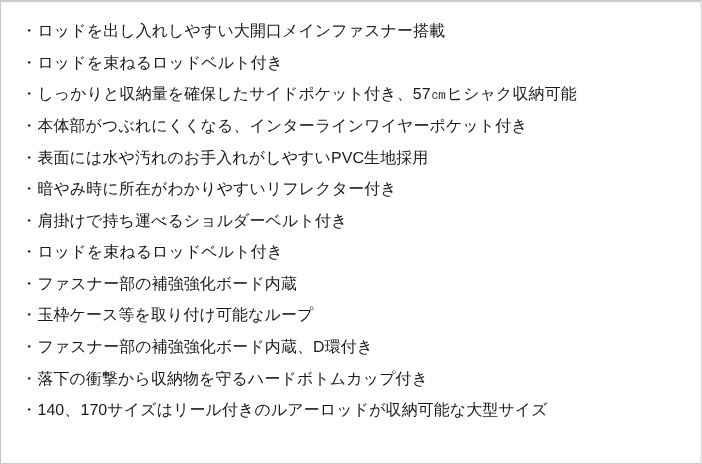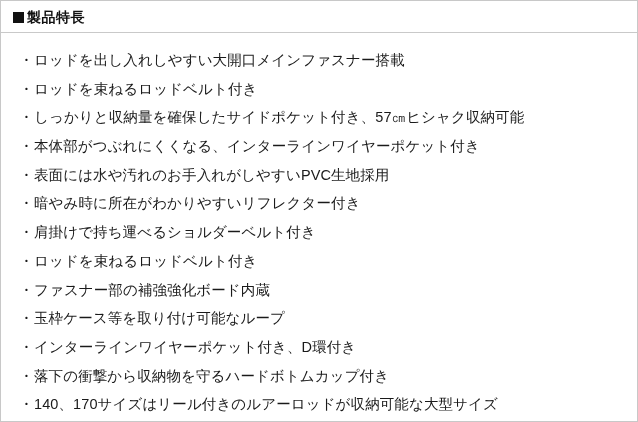--- a/index.html
+++ b/index.html
@@ -71,24 +71,20 @@
   .feature-text {
     flex: 1 1 auto;
     white-space: nowrap;
   }
 </style>
 </head>
 <body>
 
 <div class="page">
 
-  <div class="header">
-    <span class="header-marker"></span>
-    <span class="header-title">製品特長</span>
-  </div>
 
   <div class="divider"></div>
 
   <ul class="feature-list">
     <li class="feature-item">
       <span class="bullet">・</span>
       <span class="feature-text">ロッドを出し入れしやすい大開口メインファスナー搭載</span>
     </li>
     <li class="feature-item">
       <span class="bullet">・</span>
@@ -121,21 +117,21 @@
     <li class="feature-item">
       <span class="bullet">・</span>
       <span class="feature-text">ファスナー部の補強強化ボード内蔵</span>
     </li>
     <li class="feature-item">
       <span class="bullet">・</span>
       <span class="feature-text">玉枠ケース等を取り付け可能なループ</span>
     </li>
     <li class="feature-item">
       <span class="bullet">・</span>
-      <span class="feature-text">インターラインワイヤーポケット付き、D環付き</span>
+      <span class="feature-text">ファスナー部の補強強化ボード内蔵、D環付き</span>
     </li>
     <li class="feature-item">
       <span class="bullet">・</span>
       <span class="feature-text">落下の衝撃から収納物を守るハードボトムカップ付き</span>
     </li>
     <li class="feature-item">
       <span class="bullet">・</span>
       <span class="feature-text">140、170サイズはリール付きのルアーロッドが収納可能な大型サイズ</span>
     </li>
 

